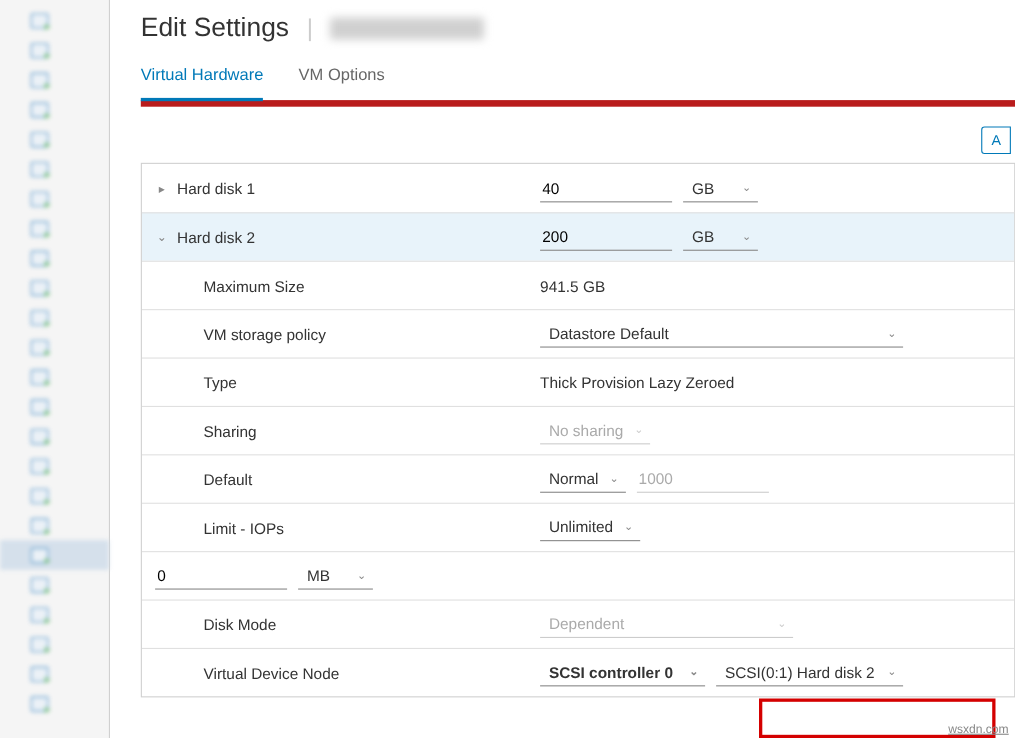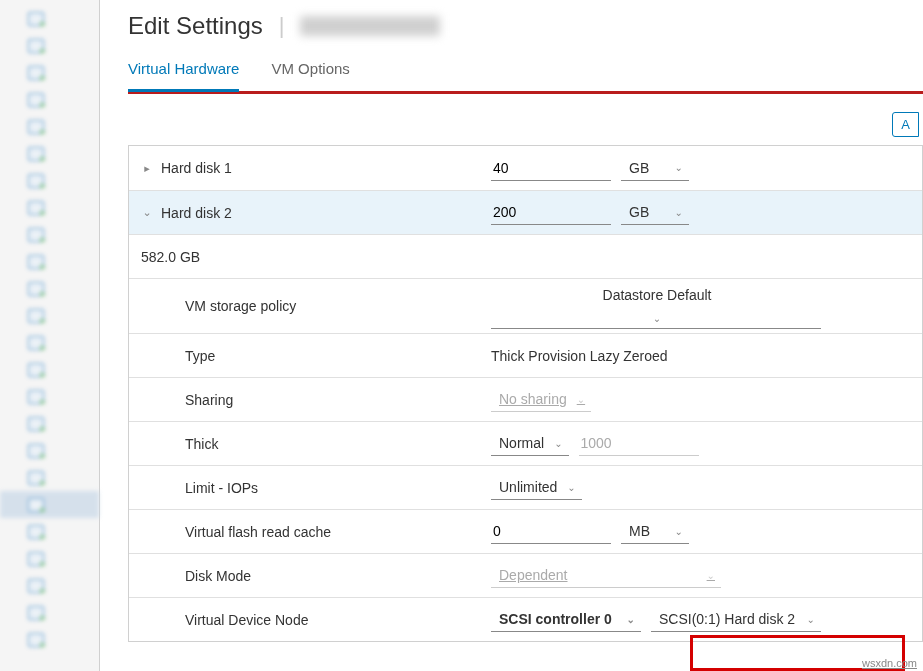--- a/index.html
+++ b/index.html
@@ -82,21 +82,21 @@
     }
     .blurred-name {
       width: 140px;
       height: 20px;
       background: #d0d0d0;
       border-radius: 2px;
       filter: blur(4px);
     }
     .tabs {
       margin-top: 20px;
-      border-bottom: 3px solid #b91c1c;
+      border-bottom: 6px solid #b91c1c;
       display: flex;
       gap: 32px;
     }
     .tab {
       padding: 0 0 12px 0;
       cursor: pointer;
       color: #666;
       font-size: 15px;
     }
     .tab.active {
@@ -172,31 +172,30 @@
     .fake-select {
       display: flex;
       align-items: center;
       justify-content: space-between;
       border-bottom: 1px solid #888;
       padding: 4px 6px 4px 8px;
       min-width: 68px;
       cursor: pointer;
       gap: 10px;
     }
-    .fake-select.wide { min-width: 330px; flex-direction: column; }
+    .fake-select.wide { min-width: 330px; }
     .fake-select.med { min-width: 150px; font-weight: bold; }
     .fake-select.small { min-width: 84px; }
     .fake-select .chev {
       font-size: 10px;
       color: #888;
     }
     .fake-select.disabled {
       color: #aaa;
       border-bottom-color: #ccc;
-      text-decoration: underline;
     }
     .fake-select.disabled .chev { color: #ccc; }
     .muted-text { color: #aaa; }
     .blur-strip {
       width: 340px;
       height: 16px;
       background: #d6d6d6;
       border-radius: 2px;
       filter: blur(3px);
     }
@@ -336,22 +335,25 @@
       <div class="row-value">
         <input class="text-input" value="200" style="">
         <div class="fake-select">
           <span>GB</span>
           <span class="chev">⌄</span>
         </div>
       </div>
     </div>
 
     <div class="row">
-      <div class="row-value">
-          <span>582.0 GB</span>
+      <div class="row-label sub">
+          <span>Maximum Size</span>
+        </div>
+      <div class="row-value">
+          <span>941.5 GB</span>
         </div>
     </div>
 
     <div class="row">
       <div class="row-label sub">
           <span>VM storage policy</span>
         </div>
       <div class="row-value">
         <div class="fake-select wide">
           <span>Datastore Default</span>
@@ -377,21 +379,21 @@
         <div class="fake-select small disabled">
           <span class="muted-text">No sharing</span>
           <span class="chev">⌄</span>
         </div>
       </div>
     </div>
 
 
     <div class="row">
       <div class="row-label sub">
-          <span>Thick</span>
+          <span>Default</span>
         </div>
       <div class="row-value">
         <div class="fake-select">
           <span>Normal</span>
           <span class="chev">⌄</span>
         </div>
         <input class="text-input" disabled="" style="color: rgb(170, 170, 170); border-bottom-color: rgb(204, 204, 204);" value="1000">
       </div>
     </div>
 
@@ -401,23 +403,20 @@
         </div>
       <div class="row-value">
         <div class="fake-select small">
           <span>Unlimited</span>
           <span class="chev">⌄</span>
         </div>
       </div>
     </div>
 
     <div class="row">
-      <div class="row-label sub">
-          <span>Virtual flash read cache</span>
-        </div>
       <div class="row-value">
         <input class="text-input" value="0" style="">
         <div class="fake-select">
           <span>MB</span>
           <span class="chev">⌄</span>
         </div>
       </div>
     </div>
 
     <div class="row">

